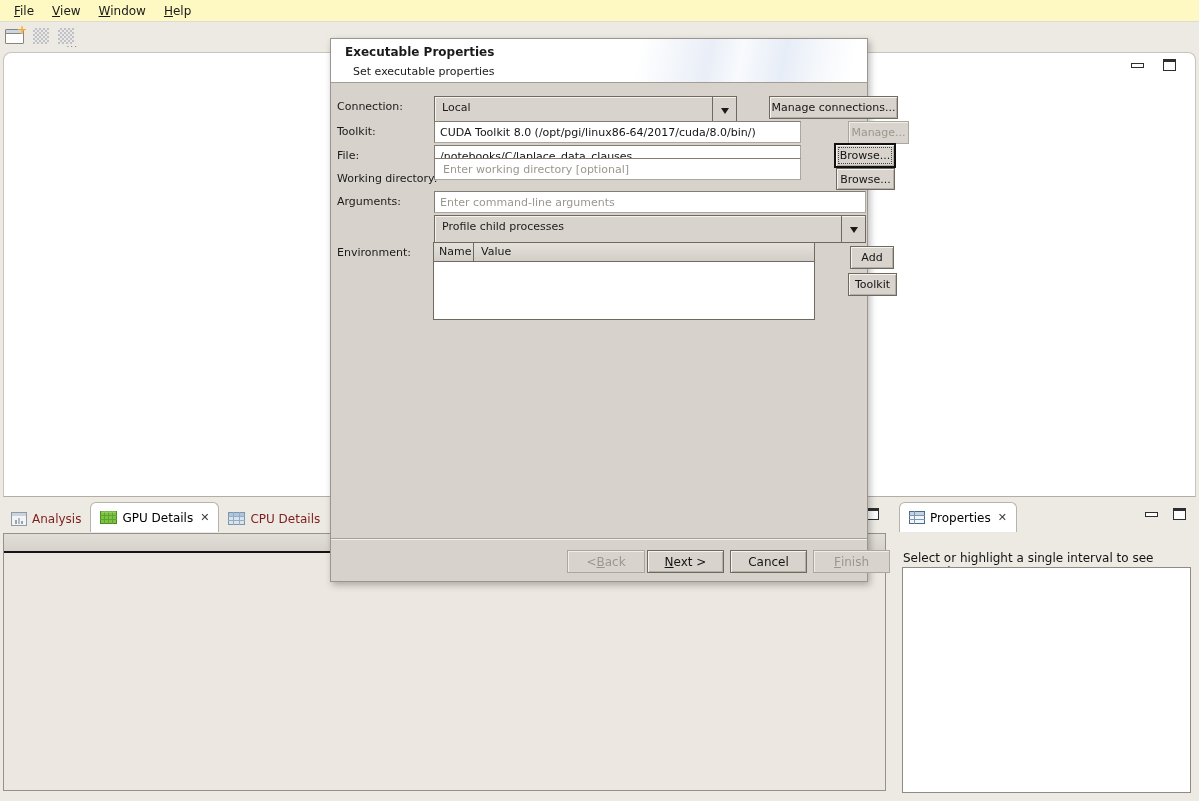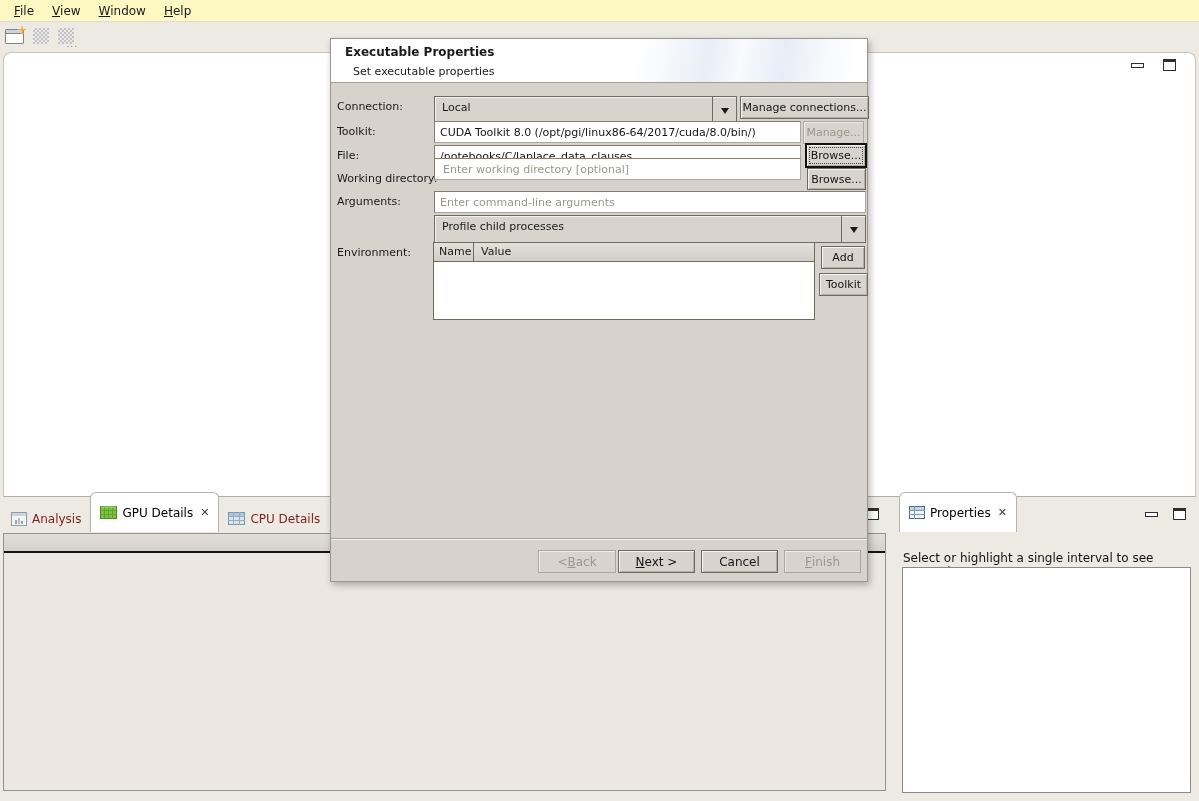--- a/index.html
+++ b/index.html
@@ -27,21 +27,21 @@
   .ico-max{width:13px;height:12px;border:1px solid #2E2E2E;border-top:3px solid #2E2E2E;background:#FDFDFD;display:inline-block;}
   .editor-area .ico-min{position:absolute;right:51px;top:10px;}
   .editor-area .ico-max{position:absolute;right:19px;top:6px;}
   
   .panel{position:absolute;top:500px;height:296px;}
   .panel-bl{left:0;width:890px;}
   .panel-br{left:897px;width:302px;}
   .tabbar{position:relative;height:32px;display:flex;align-items:flex-end;padding-left:2px;}
   .tab{display:flex;align-items:center;gap:5px;height:27px;padding:0 9px;font-size:12px;color:#7f1d1d;cursor:default;white-space:nowrap;}
   .tab.active{background:#FFFFFF;border:1px solid #B7B3AA;border-bottom:none;border-radius:6px 6px 0 0;
-    color:#000;height:40px;box-shadow:0 -1px 0 #fff inset;}
+    color:#000;height:30px;box-shadow:0 -1px 0 #fff inset;}
   .tab .close-x{font-size:11px;font-weight:bold;color:#3E3E3E;margin-left:2px;}
   .tab-icon{display:inline-block;line-height:0;}
   .panel-box{position:absolute;left:3px;top:33px;width:883px;height:258px;border:1px solid #96918-7;}
   .panel-bl .panel-box{border:1px solid #96918A;background:#ECE8E1;}
   .panel-bl .box-header{height:19px;background:linear-gradient(#E1DED8,#D6D2CB);border-bottom:2px solid #141414;}
   .panel-bl .ico-max{position:absolute;left:866px;top:8px;}
   .panel-bl .ico-min{position:absolute;left:843px;top:12px;}
   .panel-br .ico-min{position:absolute;right:41px;top:12px;}
   .panel-br .ico-max{position:absolute;right:13px;top:8px;}
   .props-msg{position:absolute;left:6px;top:51px;font-size:12px;color:#111;}
@@ -58,21 +58,21 @@
     font-family:"DejaVu Sans","Liberation Sans",sans-serif;font-size:11px;padding:0 5px;color:#141414;}
   .field::placeholder{color:#9B978E;opacity:1;}
   .combo{position:absolute;height:28px;background:#D8D4CD;border:1px solid #6F6A60;display:flex;
     box-shadow:inset 1px 1px 0 #F5F3EF;}
   .combo .txt{flex:1;padding:4px 7px;font-size:11px;}
   .combo .arrow-box{width:24px;border-left:1px solid #6F6A60;display:flex;align-items:center;justify-content:center;}
   .tri-down{width:0;height:0;border:4px solid transparent;border-top:6px solid #1a1a1a;margin-top:5px;}
   .btn{position:absolute;background:#D8D4CD;border:1px solid #6F6A60;
     box-shadow:inset 1px 1px 0 #F6F4F0,inset -1px -1px 0 #B3AFA6;
     font-family:"DejaVu Sans","Liberation Sans",sans-serif;font-size:12px;color:#141414;
-    display:flex;align-items:center;justify-content:center;cursor:default;white-space:nowrap;}
+    display:flex;align-items:center;justify-content:center;cursor:default;white-space:nowrap;margin-left:29px;}
   .btn.small{font-size:11px;}
   .btn.disabled{color:#9B978E;border-color:#ABA79E;box-shadow:inset 1px 1px 0 #EFEDE8;}
   .btn.focused{border:2px solid #111;outline:1px dotted #444;outline-offset:-5px;}
   .env-table{position:absolute;left:102px;top:203px;width:382px;height:78px;background:#fff;border:1px solid #6F6A60;}
   .env-head{display:flex;height:19px;background:linear-gradient(#E4E1DB,#D2CEC7);border-bottom:1px solid #6F6A60;}
   .env-col-name{width:40px;border-right:1px solid #6F6A60;padding:2px 5px;font-size:11px;}
   .env-col-value{flex:1;padding:2px 7px;font-size:11px;}
   .dlg-sep{position:absolute;left:0;top:499px;width:100%;height:2px;border-top:1px solid #A5A199;border-bottom:1px solid #F2F0EC;}
   u{text-decoration:underline;}
 </style>
@@ -188,21 +188,21 @@
     <div class="combo" style="left:103px;top:57px;width:303px;">
       <span class="txt">Local</span>
       <span class="arrow-box">
           <span class="tri-down"></span>
         </span>
     </div>
     <div class="btn small" style="left:409px;top:57px;width:129px;height:23px;">Manage connections...</div>
 
     <div class="dlg-label" style="top:86px;">Toolkit:</div>
     <input class="field" style="left: 103px; top: 82px; width: 367px;" value="CUDA Toolkit 8.0 (/opt/pgi/linux86-64/2017/cuda/8.0/bin/)">
-    <div class="btn small disabled" style="left:472px;top:82px;width:61px;height:23px;">Manage...</div>
+    <div class="btn small disabled" style="left:488px;top:82px;width:61px;height:23px;">Manage...</div>
 
     <div class="dlg-label" style="top:110px;">File:</div>
     <input class="field" style="left: 103px; top: 106px; width: 367px;" value="/notebooks/C/laplace_data_clauses">
     <div class="btn small focused" style="left:474px;top:104px;width:62px;height:25px;">Browse...</div>
 
     <div class="dlg-label" style="top:133px;">Working directory:</div>
     <input class="field" style="left: 103px; top: 119px; width: 367px; padding-left: 8px;" placeholder="Enter working directory [optional]">
     <div class="btn small" style="left:476px;top:129px;width:59px;height:22px;">Browse...</div>
 
     <div class="dlg-label" style="top:156px;">Arguments:</div>

